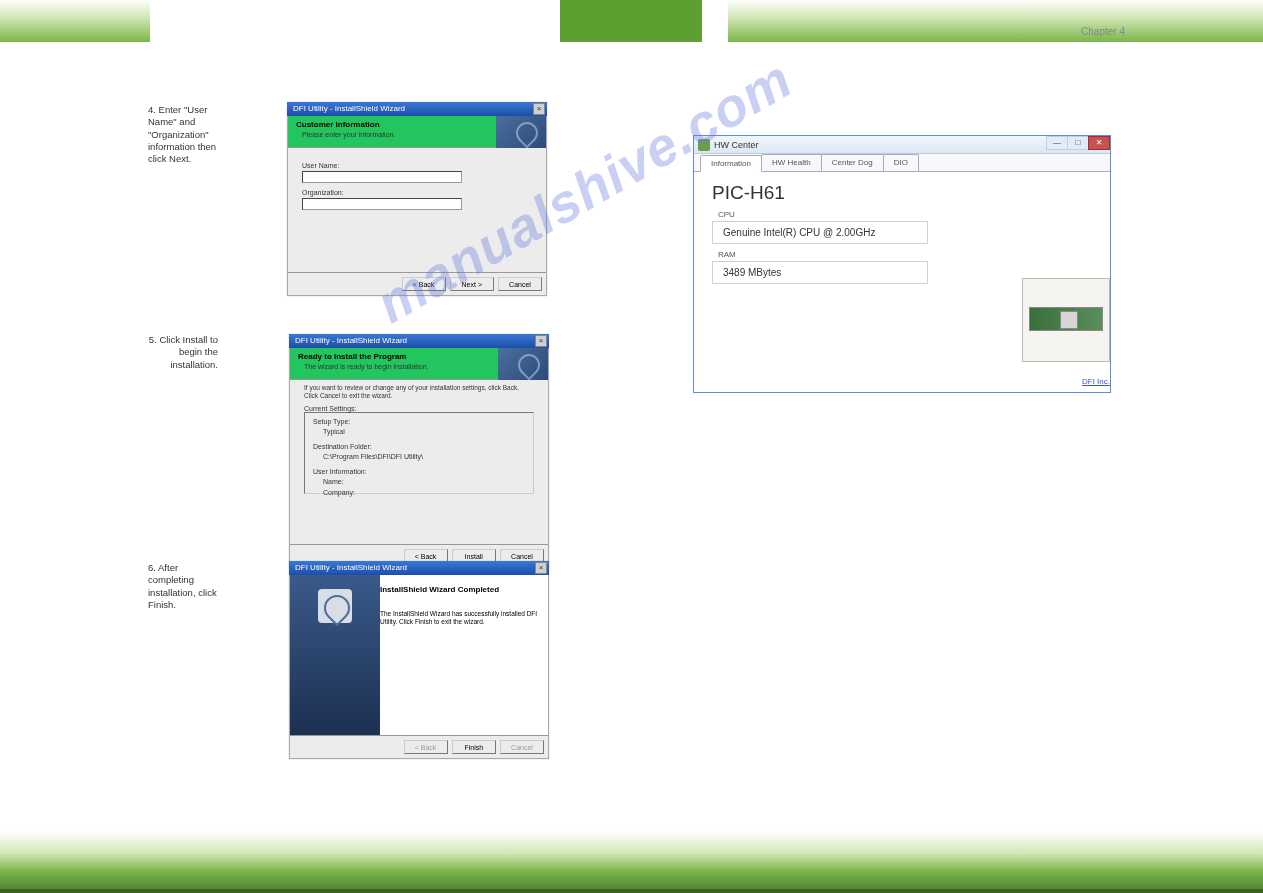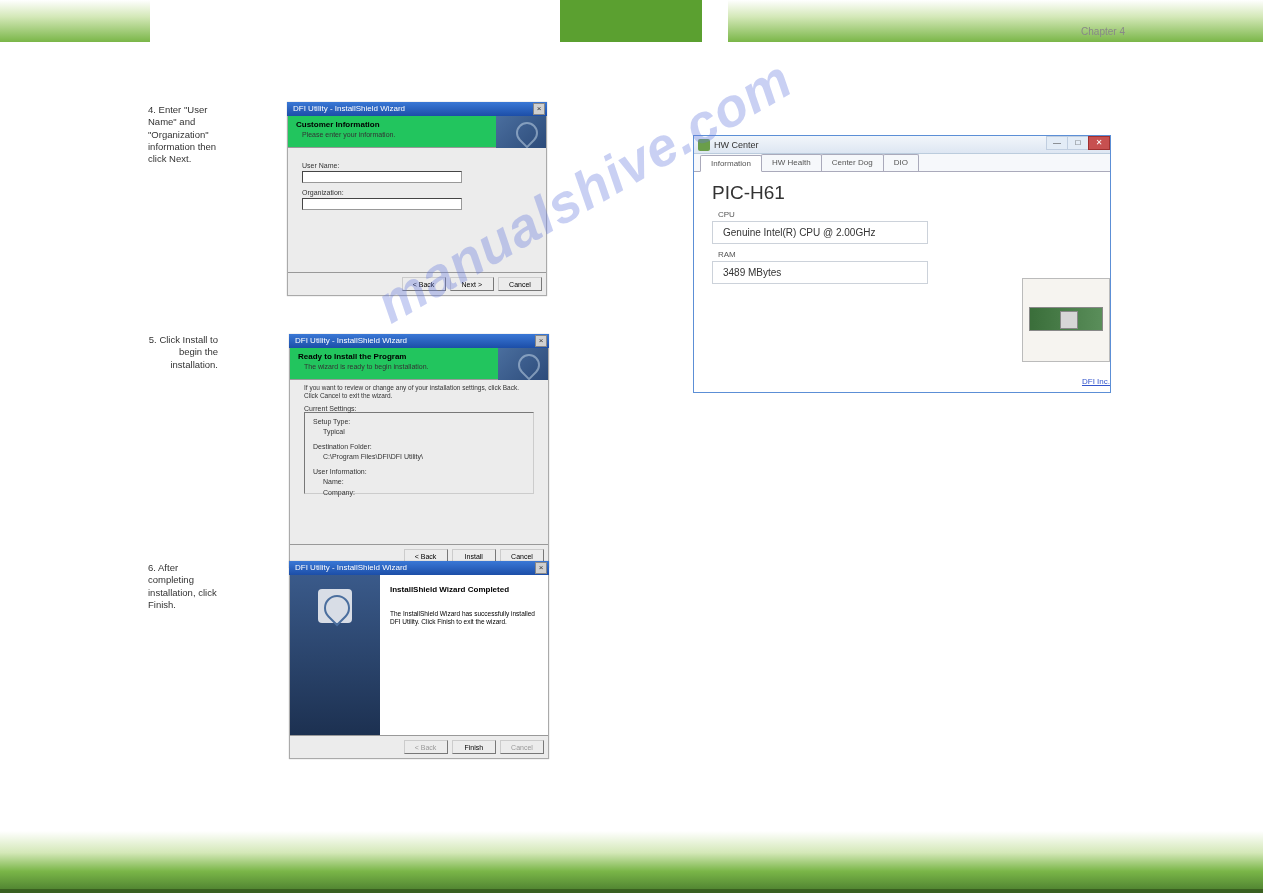--- a/index.html
+++ b/index.html
@@ -37,21 +37,21 @@
 .installshield { position:absolute; bottom:2px; left:4px; font-size:6px; color:#888; }
 
 .wiz-ready-box { border:1px inset #ccc; background:#ececec; padding:4px 8px; font-size:7px; line-height:1.5; }
 .wiz-ready-box .lbl { }
 .wiz-ready-box .val { margin-left:10px; }
 
 .wiz-sidepane { display:flex; }
 .wiz-sidepane .sidebar { width:90px; background: linear-gradient(to bottom,#3a5a8a 0%, #1c3050 100%); position:relative; }
 .wiz-sidepane .sidebar .disk { width:34px; height:34px; background:#d8dde6; border-radius:4px; margin:14px auto 0; position:relative; }
 .wiz-sidepane .sidebar .disk::after { content:""; position:absolute; left:6px; top:6px; width:22px; height:22px; border:2px solid #4a6e9e; border-radius:50% 50% 50% 0; transform:rotate(-45deg); }
-.wiz-sidepane .main { flex:1; background:#fff; padding:10px 10px; }
+.wiz-sidepane .main { flex:1; background:#fff; padding:10px 0; }
 .wiz-sidepane .main .bigttl { font-weight:bold; font-size:8px; }
 .wiz-sidepane .main .txt { font-size:6.5px; margin-top:16px; line-height:1.3; }
 
 
 .hwwin { position:absolute; left:693px; top:135px; width:418px; height:258px; border:1px solid #5c8fd6; background:#fff; font-size:9px; }
 .hwwin-title { height:18px; background:linear-gradient(to bottom,#f2f6fb,#dde6f2); border-bottom:1px solid #bcd; position:relative; font-size:9px; line-height:18px; padding-left:20px; color:#333; }
 .hwwin-title .appicon { position:absolute; left:4px; top:3px; width:12px; height:12px; background:#6a9e4a; border-radius:2px; }
 .hwwin-ctrls { position:absolute; right:0; top:0; display:flex; }
 .hwwin-ctrls span { width:22px; height:14px; background:#e3ecf6; border:1px solid #c0cee0; text-align:center; font-size:8px; line-height:12px; margin-left:-1px; }
 .hwwin-ctrls .cls { background:#c75050; color:#fff; border-color:#a03030; }

